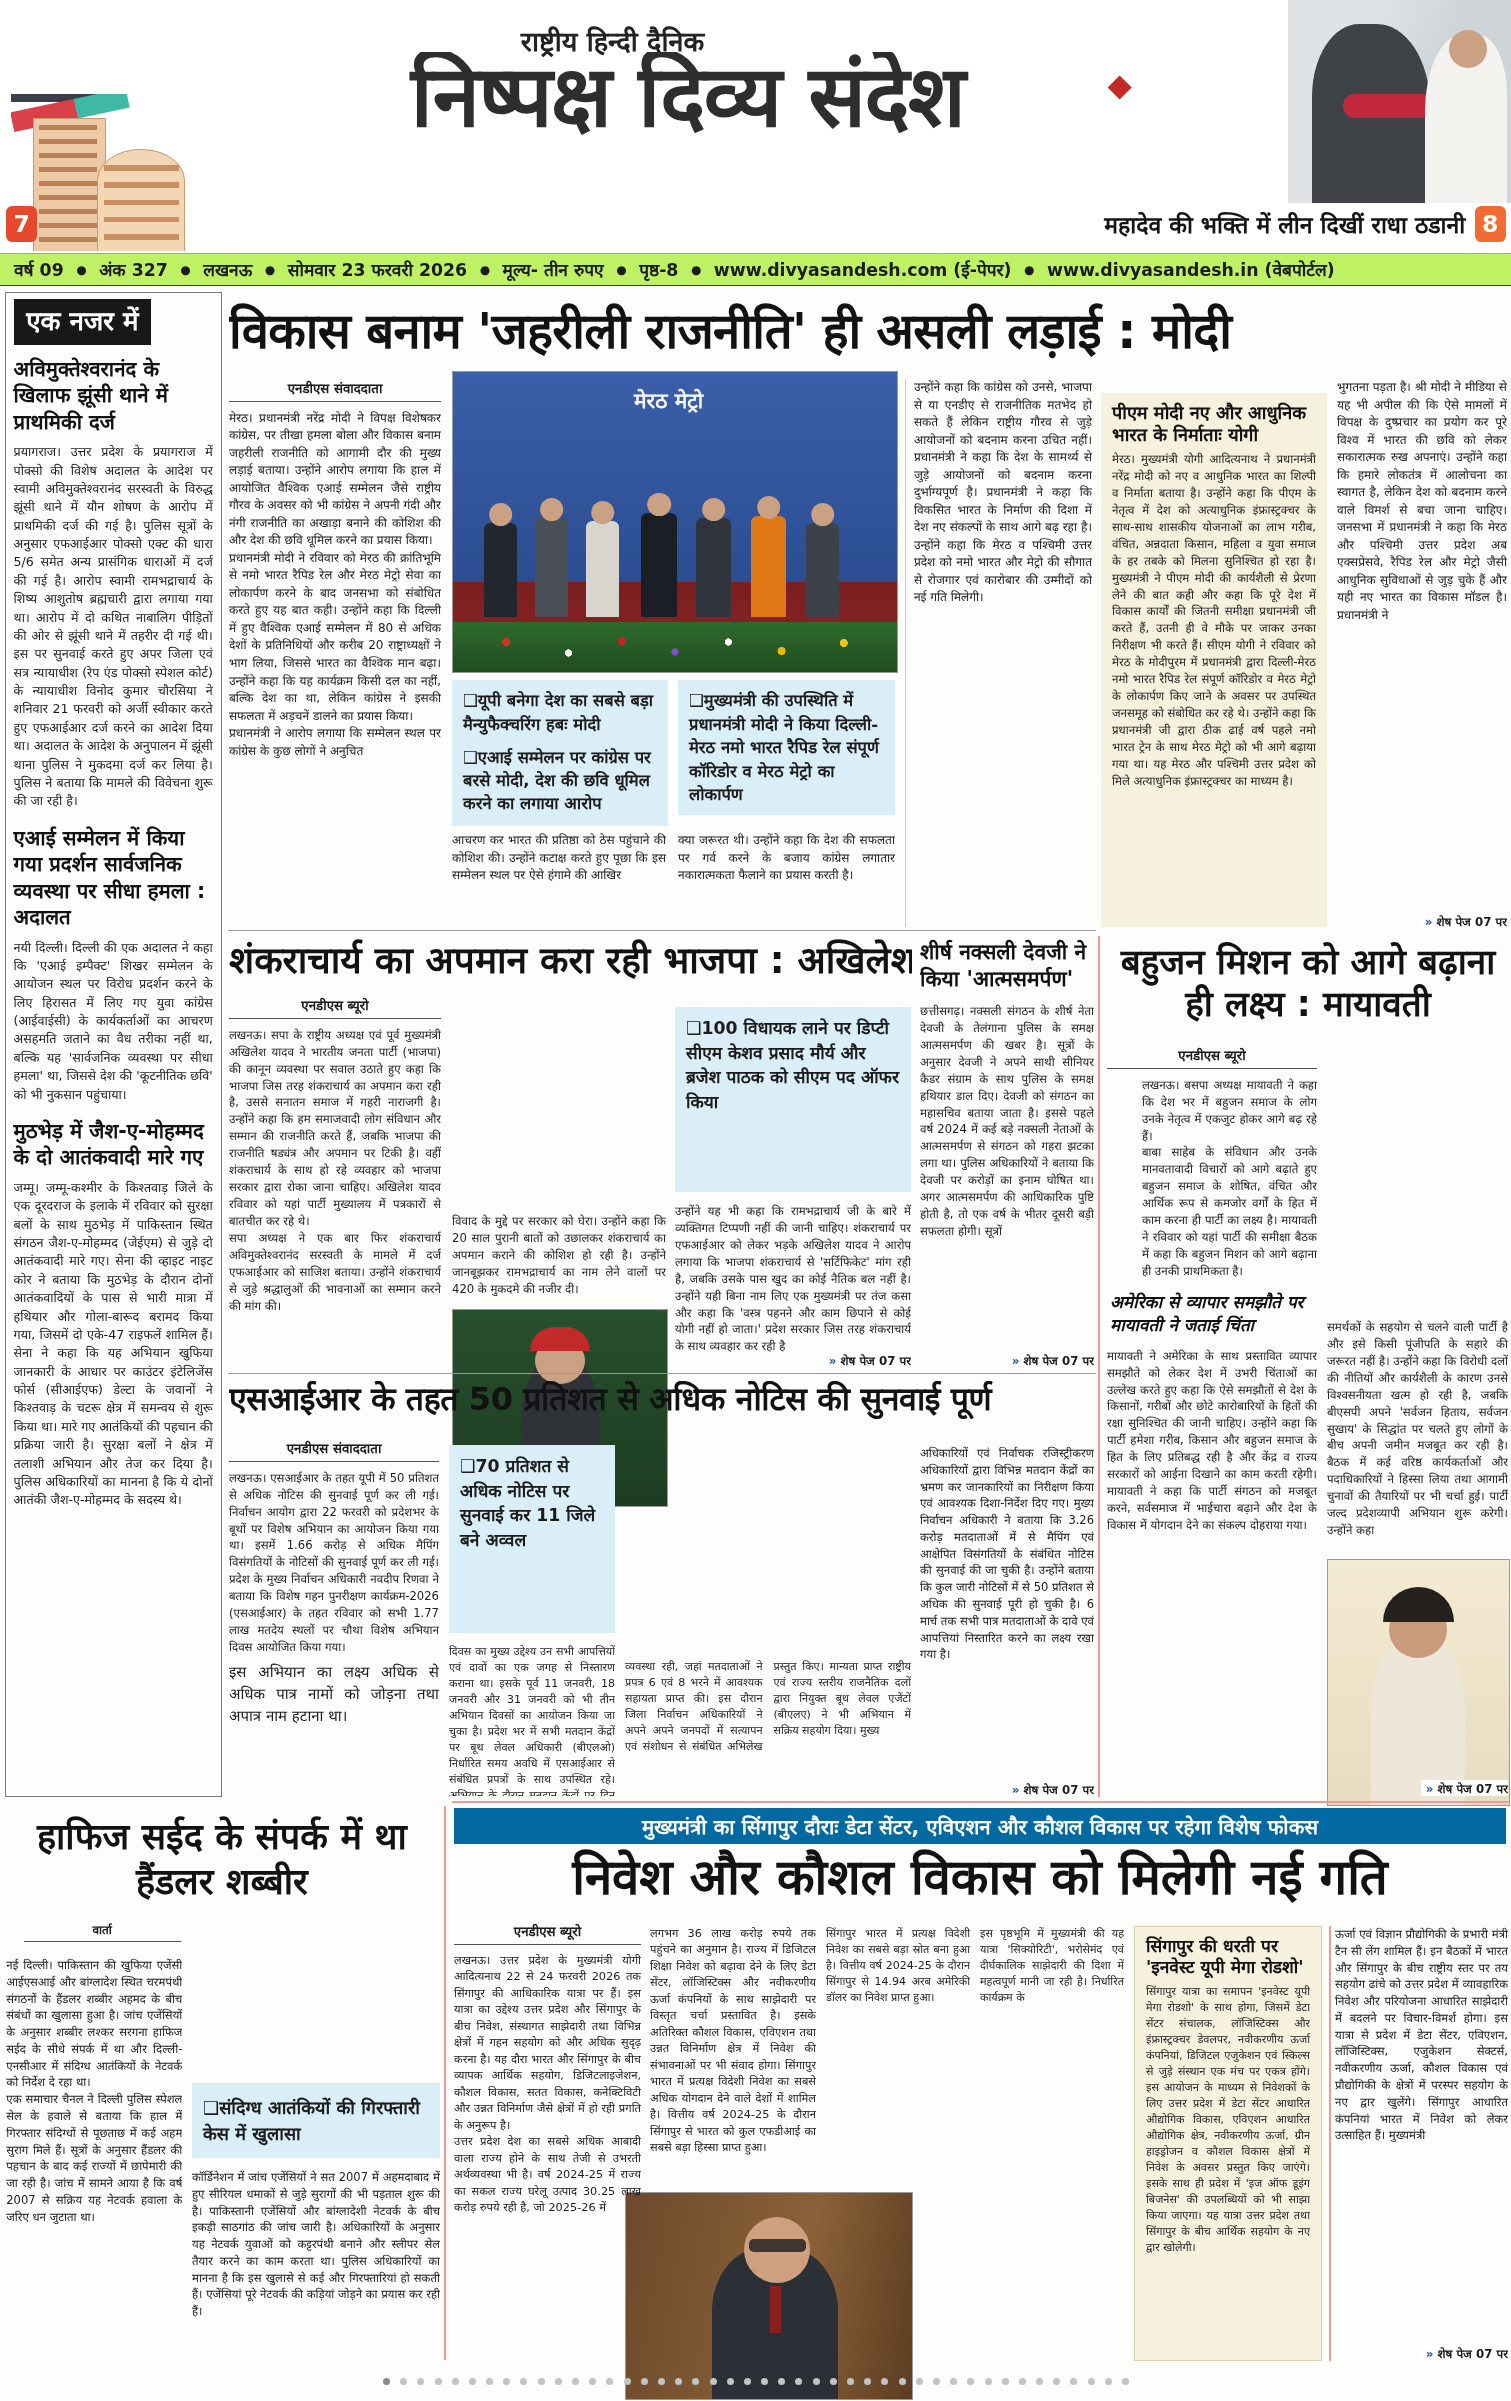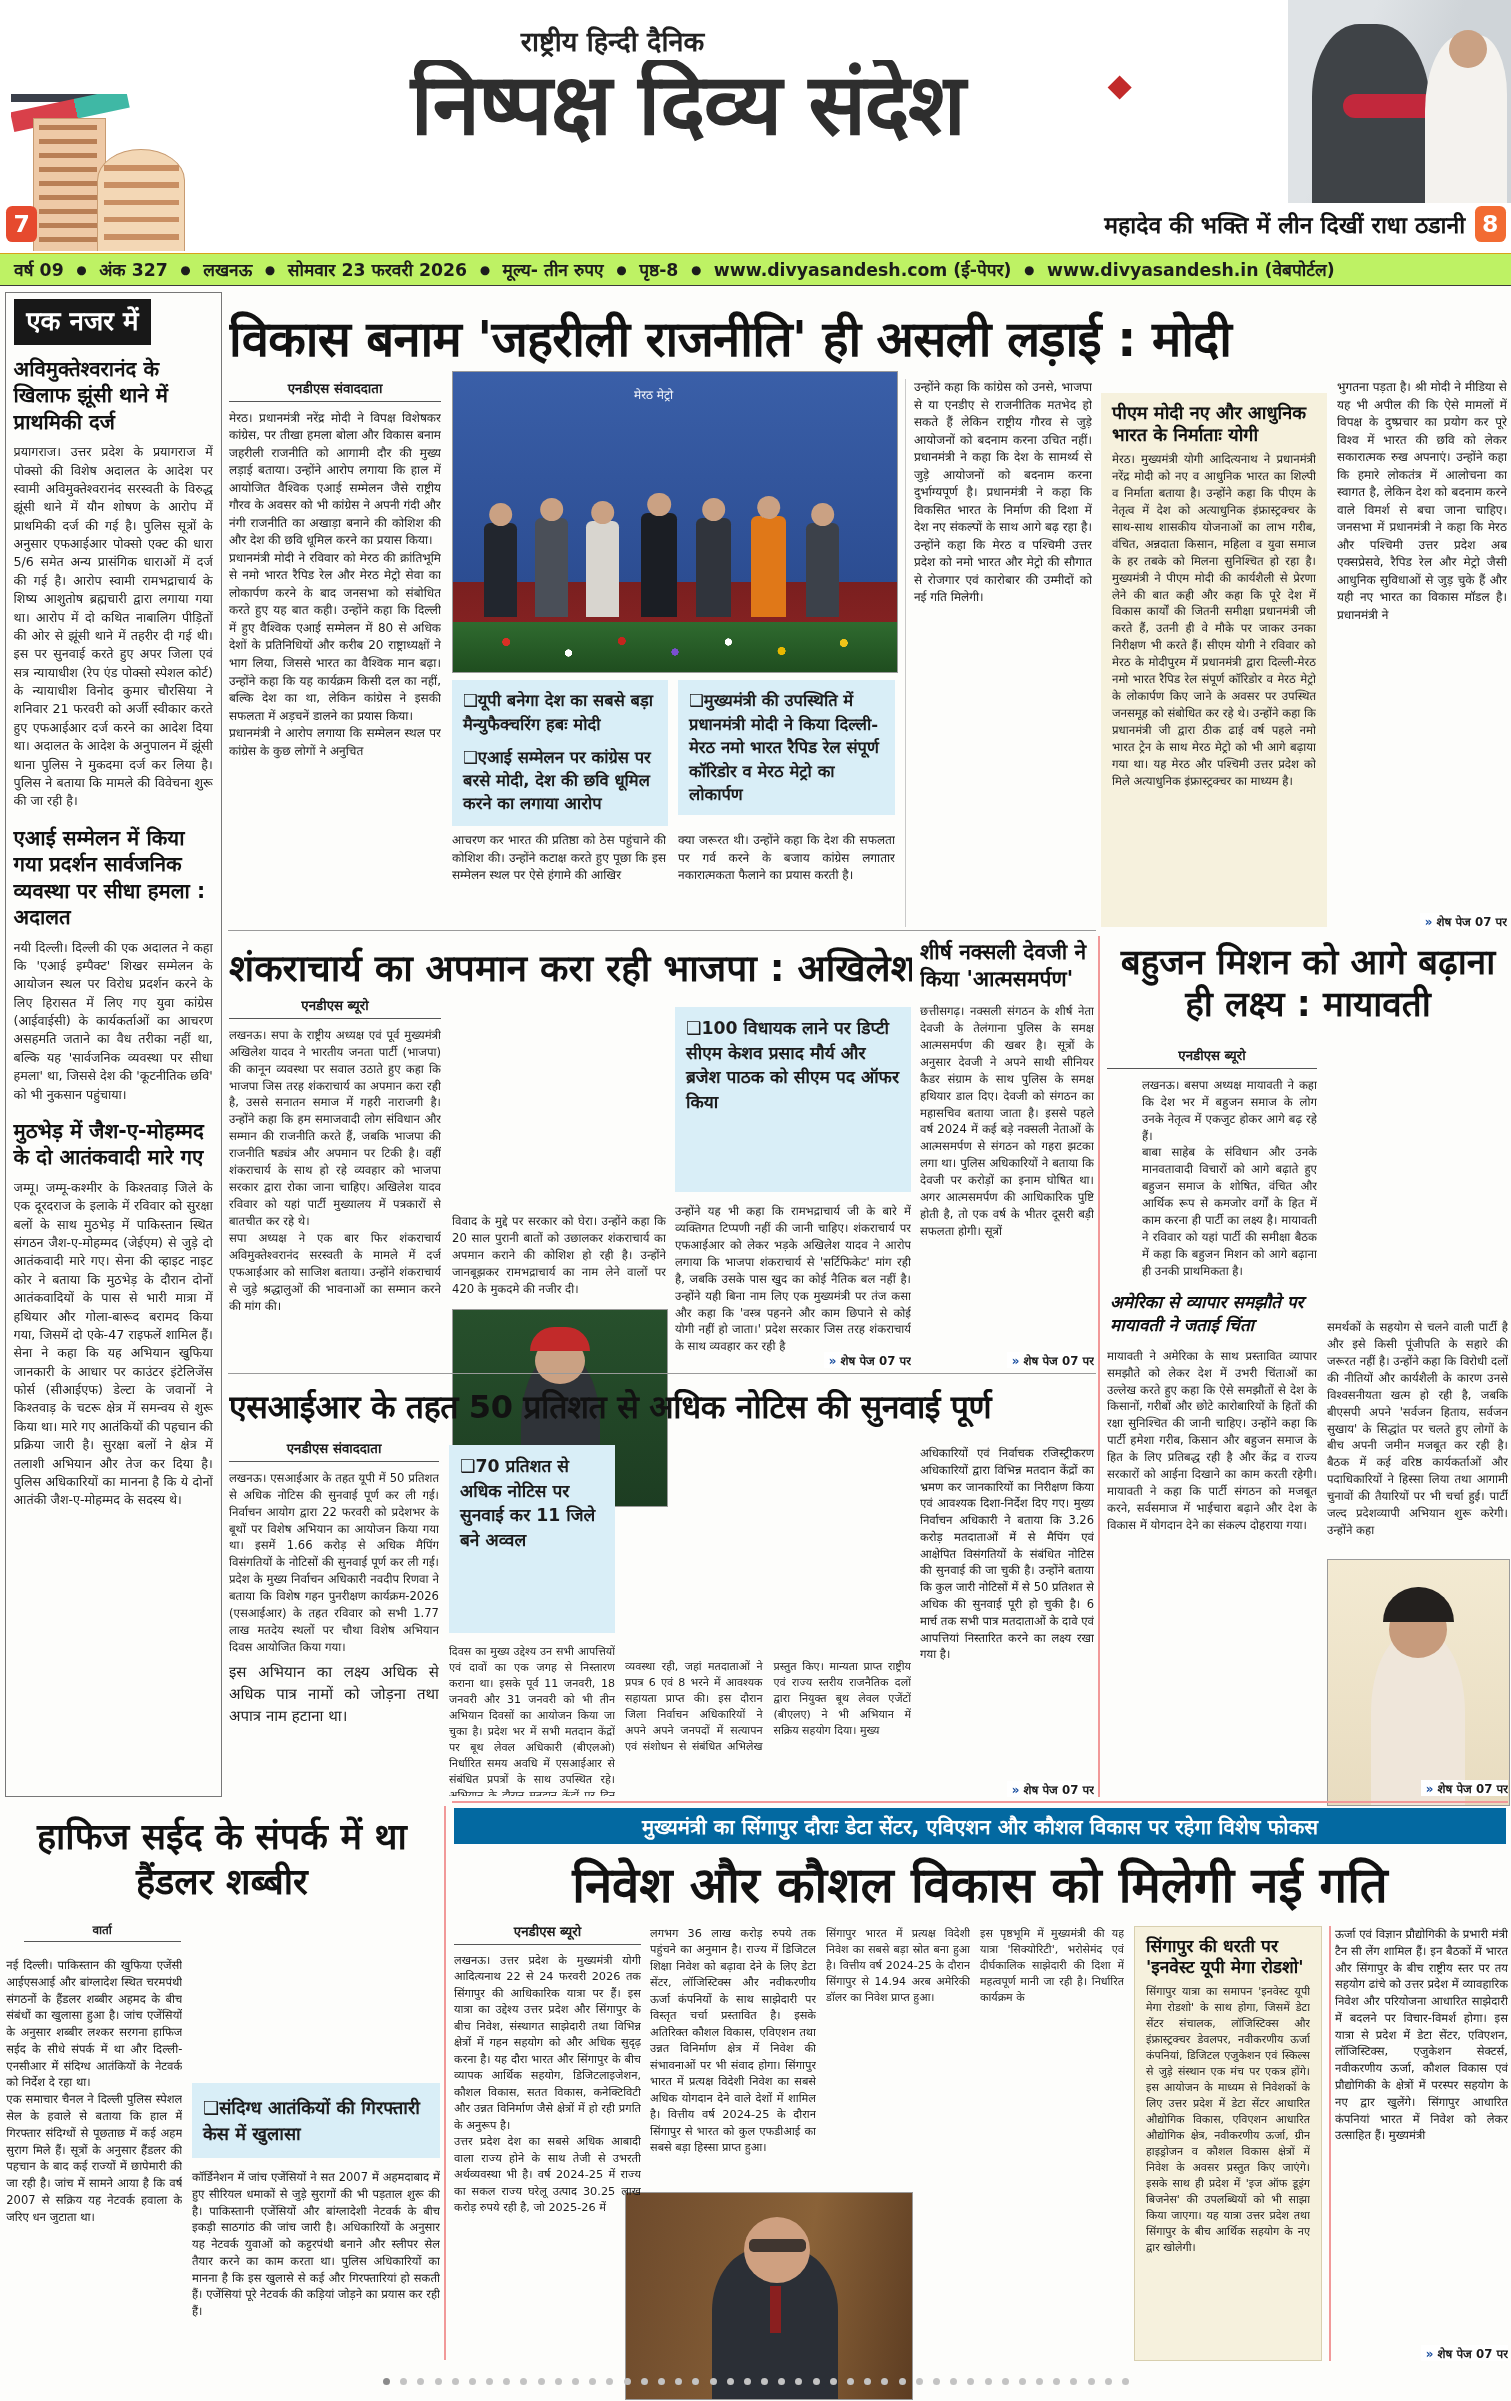--- a/index.html
+++ b/index.html
@@ -1,20 +1,20 @@
 <!DOCTYPE html>
 <html style="font-size:12.6px"><head>
 <meta charset="utf-8">
 <style>
   html,body{margin:0;padding:0;}
   body{width:1512px;height:2401px;position:relative;background:#fdfdfb;
        font-family:"DejaVu Sans",sans-serif;color:#1c1c1c;overflow:hidden;}
   .abs{position:absolute;}
   .hd{font-weight:bold;color:#121212;line-height:1.18;}
-  .nowrap{white-space:nowrap;overflow:hidden;margin-top:8px;}
+  .nowrap{white-space:nowrap;overflow:hidden;}
   .body-txt{font-size:12px;line-height:1.46;text-align:justify;overflow:hidden;}
   .byline{font-weight:bold;font-size:13.3px;text-align:center;border-bottom:1.6px solid #555;
           padding-bottom:3.9px;margin-bottom:7.9px;}
   .bluebox{background:#d9eef7;padding:9.4px 11px;font-weight:bold;font-size:16.5px;line-height:1.42;overflow:hidden;}
   .creambox{background:#f6f1dd;padding:9.4px 11px;overflow:hidden;}
   .cont{font-weight:bold;font-size:11.8px;white-space:nowrap;}
   .cont .chev{color:#1b4fa0;font-weight:bold;}
   .vrule{width:1.6px;background:#f19999;}
   .hrule{height:0.8px;background:#9a9a9a;}
   .colrule{border-left:0.8px solid #c9c9c9;}
@@ -112,21 +112,21 @@
 <div class="abs hd nowrap" style="left:229px;top:303px;width:1276px;font-size:49px;letter-spacing:-0.8px;">विकास बनाम 'जहरीली राजनीति' ही असली लड़ाई : मोदी</div>
 
 <div class="abs" style="left:229px;top:379px;width:212px;height:550px;overflow:hidden;">
   <div class="byline">एनडीएस संवाददाता</div>
   <div class="body-txt" style="white-space:pre-line;">मेरठ। प्रधानमंत्री नरेंद्र मोदी ने विपक्ष विशेषकर कांग्रेस, पर तीखा हमला बोला और विकास बनाम जहरीली राजनीति को आगामी दौर की मुख्य लड़ाई बताया। उन्होंने आरोप लगाया कि हाल में आयोजित वैश्विक एआई सम्मेलन जैसे राष्ट्रीय गौरव के अवसर को भी कांग्रेस ने अपनी गंदी और नंगी राजनीति का अखाड़ा बनाने की कोशिश की और देश की छवि धूमिल करने का प्रयास किया।
    प्रधानमंत्री मोदी ने रविवार को मेरठ की क्रांतिभूमि से नमो भारत रैपिड रेल और मेरठ मेट्रो सेवा का लोकार्पण करने के बाद जनसभा को संबोधित करते हुए यह बात कही। उन्होंने कहा कि दिल्ली में हुए वैश्विक एआई सम्मेलन में 80 से अधिक देशों के प्रतिनिधियों और करीब 20 राष्ट्राध्यक्षों ने भाग लिया, जिससे भारत का वैश्विक मान बढ़ा। उन्होंने कहा कि यह कार्यक्रम किसी दल का नहीं, बल्कि देश का था, लेकिन कांग्रेस ने इसकी सफलता में अड़चनें डालने का प्रयास किया।
    प्रधानमंत्री ने आरोप लगाया कि सम्मेलन स्थल पर कांग्रेस के कुछ लोगों ने अनुचित</div>
 </div>
 
 <div class="abs ph" style="left:452px;top:371px;width:444px;height:300px;background:linear-gradient(#3a5fa8,#2c4d92 70%,#7a1f1f 70%,#8f2525);">
-  <div class="abs" style="left:181px;top:14px;color:#fff;font-weight:normal;font-size:12px;opacity:.95;">मेरठ मेट्रो</div>
+  <div class="abs" style="left:181px;top:14px;color:#fff;font-weight:bold;font-size:21px;opacity:.95;">मेरठ मेट्रो</div>
   <div class="fig" style="left:31px;bottom:55px;width:33px;height:94px;background:#22262e;"></div>
   <div class="fig" style="left:82px;bottom:55px;width:33px;height:99px;background:#4a4f58;"></div>
   <div class="fig" style="left:133px;bottom:55px;width:33px;height:96px;background:#d8d5cf;"></div>
   <div class="fig" style="left:188px;bottom:55px;width:36px;height:104px;background:#1b1e24;"></div>
   <div class="fig" style="left:243px;bottom:55px;width:35px;height:99px;background:#30343c;"></div>
   <div class="fig" style="left:298px;bottom:55px;width:35px;height:101px;background:#e07818;"></div>
   <div class="fig" style="left:353px;bottom:55px;width:33px;height:94px;background:#3c414a;"></div>
   <div class="flowers"></div>
 </div>
 

